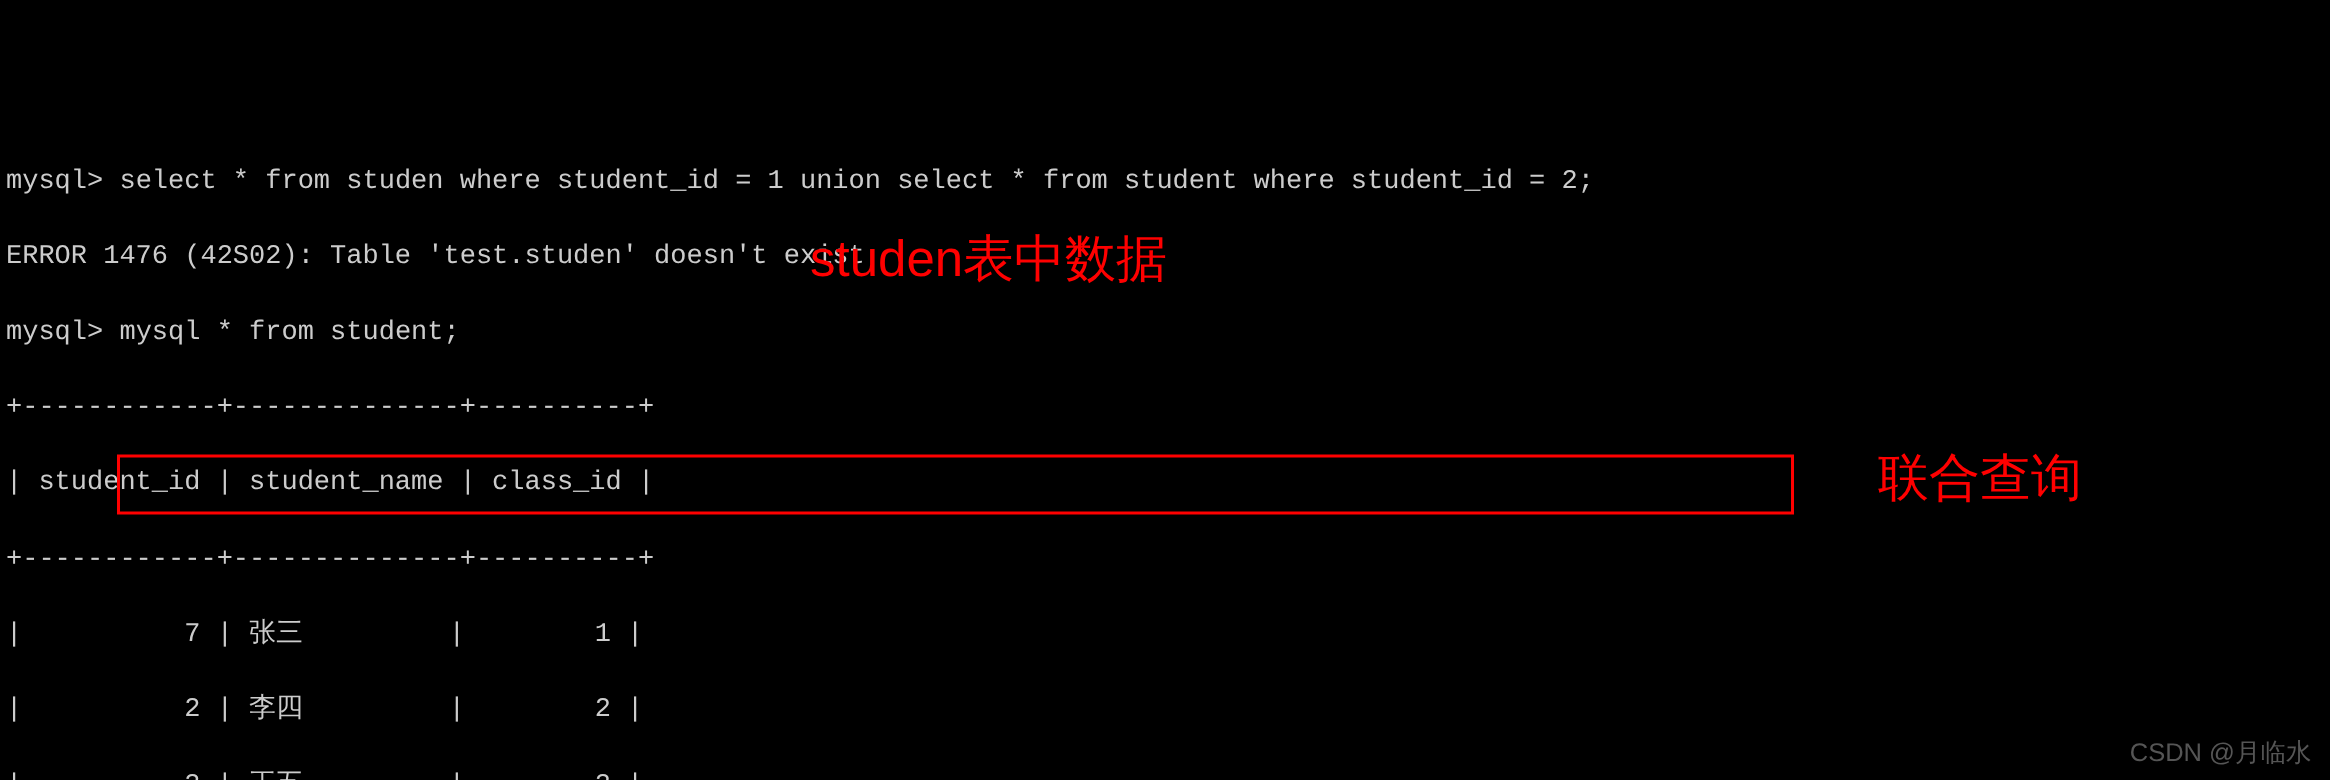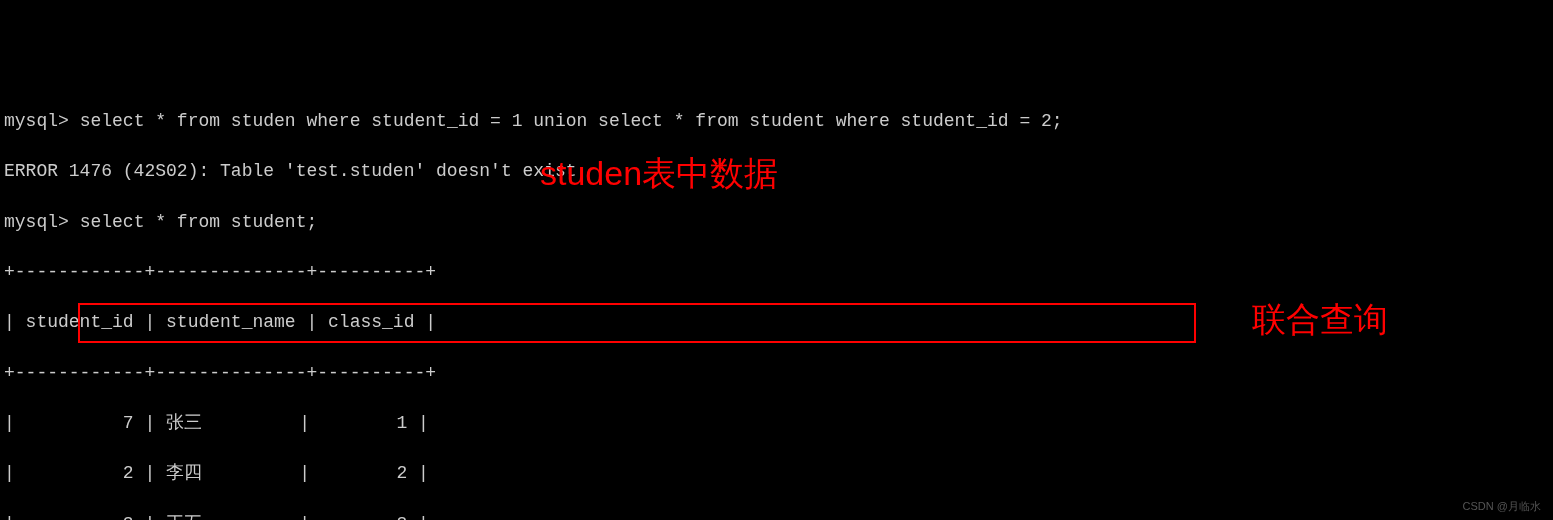--- a/index.html
+++ b/index.html
@@ -31,32 +31,32 @@
     .annotation-box {
       position: absolute;
       border: 2px solid #ff0000;
       pointer-events: none;
     }
     .watermark {
       position: absolute;
       bottom: 6px;
       right: 12px;
       color: #555;
-      font-size: 11px;
+      font-size: 17px;
       font-family: 'Microsoft YaHei', sans-serif;
     }
   </style>
 </head>
 <body>
 
 
 
 <div class="line"><span>mysql&gt; </span><span>select * from studen where student_id = 1 union select * from student where student_id = 2;</span></div>
 <div class="line">ERROR 1476 (42S02): Table 'test.studen' doesn't exist</div>
-<div class="line"><span>mysql&gt; </span><span>select * from student;</span></div>
+<div class="line"><span>mysql&gt; </span><span>mysql * from student;</span></div>
 <div class="line">+------------+--------------+----------+</div>
 <div class="line">| student_id | student_name | class_id |</div>
 <div class="line">+------------+--------------+----------+</div>
 <div class="line">|          7 | 张三         |        1 |</div>
 <div class="line">|          2 | 李四         |        2 |</div>
 <div class="line">|          3 | 王五         |        3 |</div>
 
 
 
 

